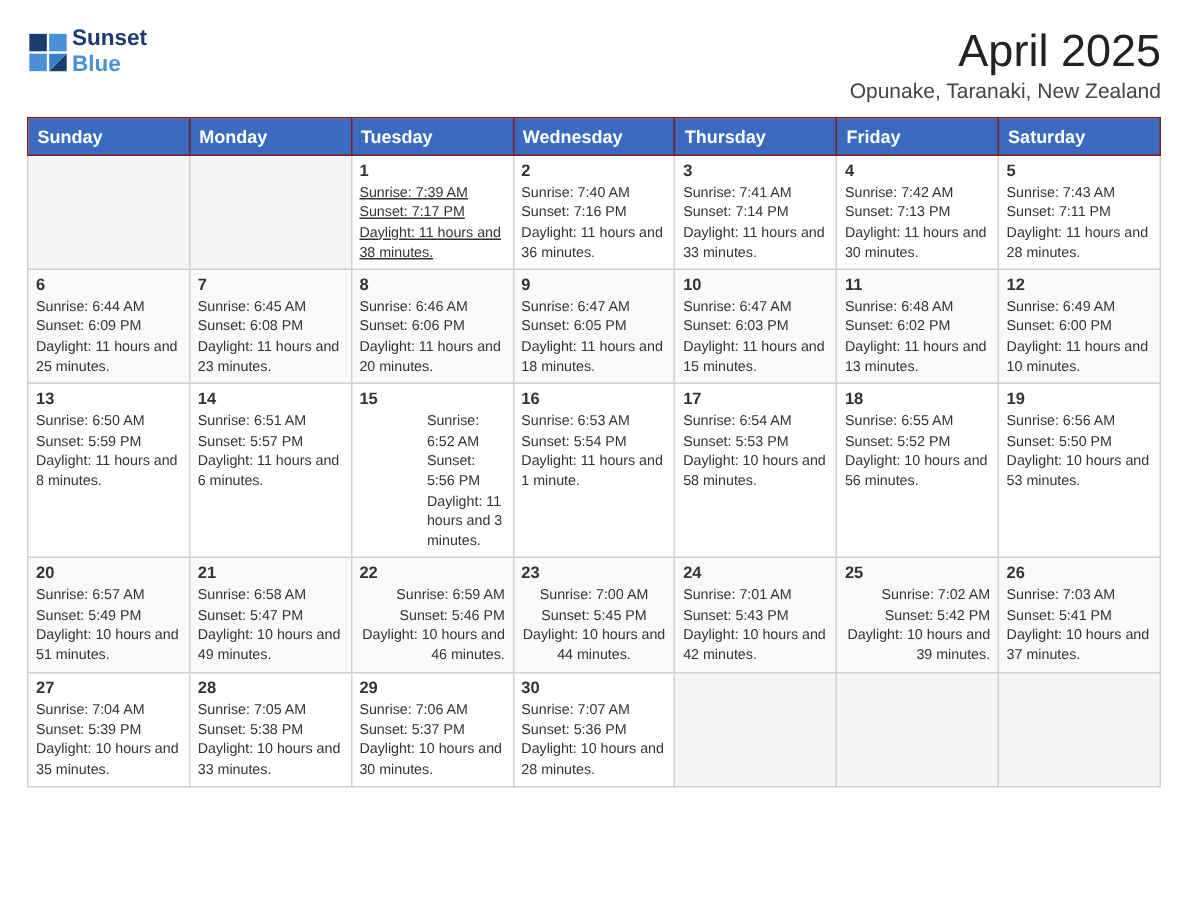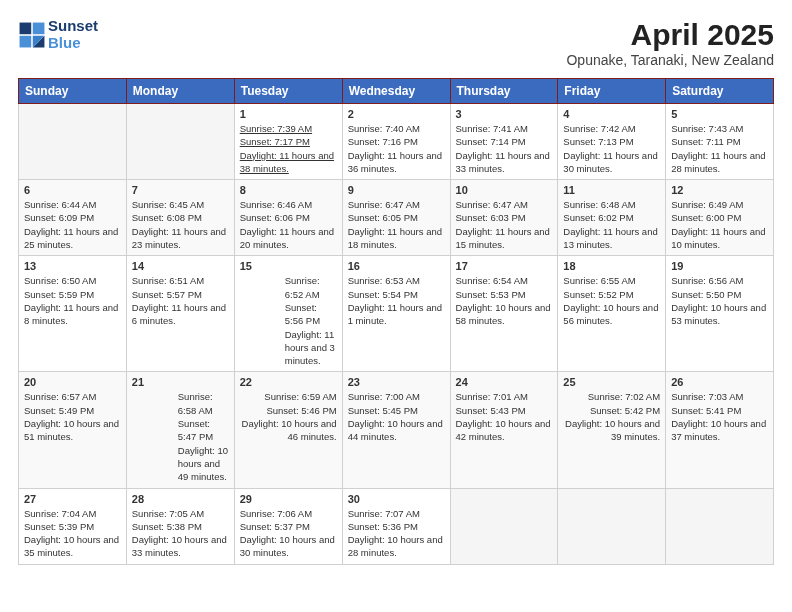--- a/index.html
+++ b/index.html
@@ -40,21 +40,21 @@
     .logo-icon {
       width: 28px;
       height: 28px;
       margin-right: 2px;
     }
     .title-block {
       text-align: right;
     }
     .title-block h1 {
       font-size: 30px;
-      font-weight: bold;
+      font-weight: normal;
       color: #222;
     }
     .title-block h2 {
       font-size: 14px;
       font-weight: normal;
       color: #444;
     }
     .calendar {
       width: 100%;
       border-collapse: collapse;
@@ -262,33 +262,33 @@
         </tr>
         <tr>
           <td>
             <span class="day-num">20</span>
             <div class="day-info" style="white-space: pre-line;">Sunrise: 6:57 AM
 Sunset: 5:49 PM
 Daylight: 10 hours and 51 minutes.</div>
           </td>
           <td>
             <span class="day-num">21</span>
-            <div class="day-info" style="white-space: pre-line; margin-left: 46px;">Sunrise: 6:58 AM
+            <div class="day-info" style="white-space: pre-line;">Sunrise: 6:58 AM
 Sunset: 5:47 PM
 Daylight: 10 hours and 49 minutes.</div>
           </td>
           <td>
             <span class="day-num">22</span>
             <div class="day-info" style="white-space: pre-line; text-align: right;">Sunrise: 6:59 AM
 Sunset: 5:46 PM
 Daylight: 10 hours and 46 minutes.</div>
           </td>
           <td>
             <span class="day-num">23</span>
-            <div class="day-info" style="white-space: pre-line;">Sunrise: 7:00 AM
+            <div class="day-info" style="white-space: pre-line; text-align: center;">Sunrise: 7:00 AM
 Sunset: 5:45 PM
 Daylight: 10 hours and 44 minutes.</div>
           </td>
           <td>
             <span class="day-num">24</span>
             <div class="day-info" style="white-space: pre-line;">Sunrise: 7:01 AM
 Sunset: 5:43 PM
 Daylight: 10 hours and 42 minutes.</div>
           </td>
           <td>

